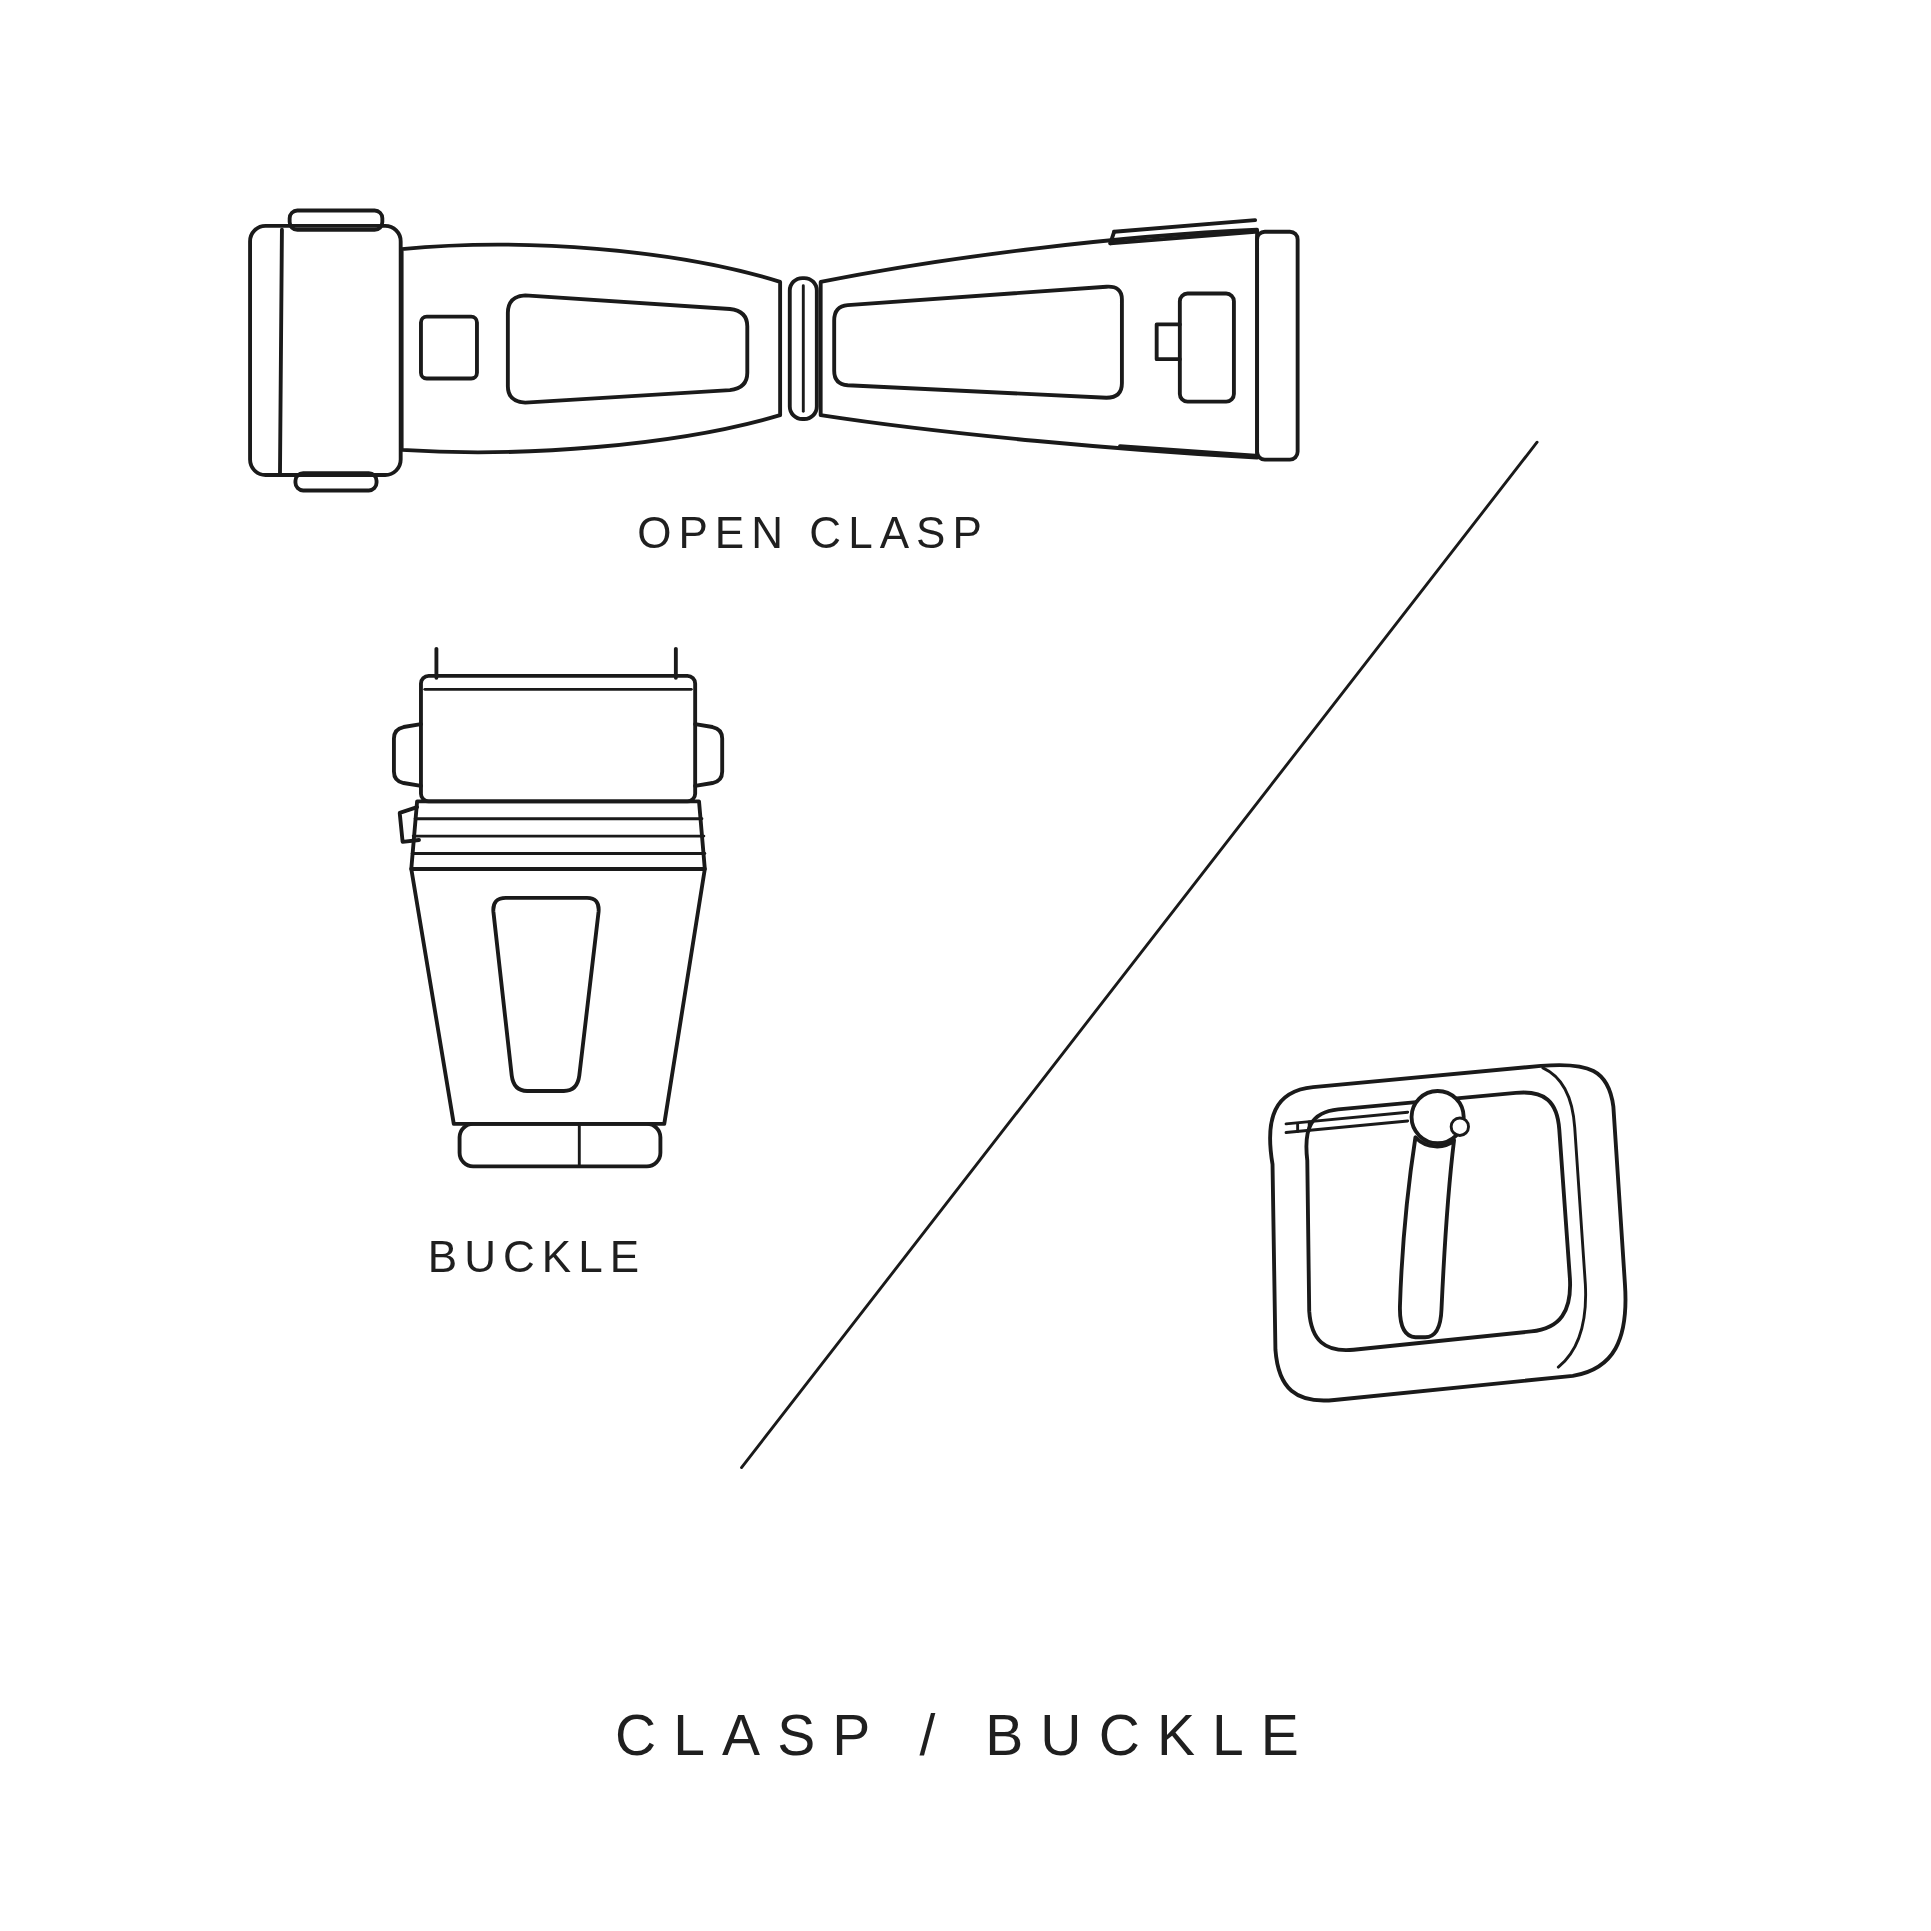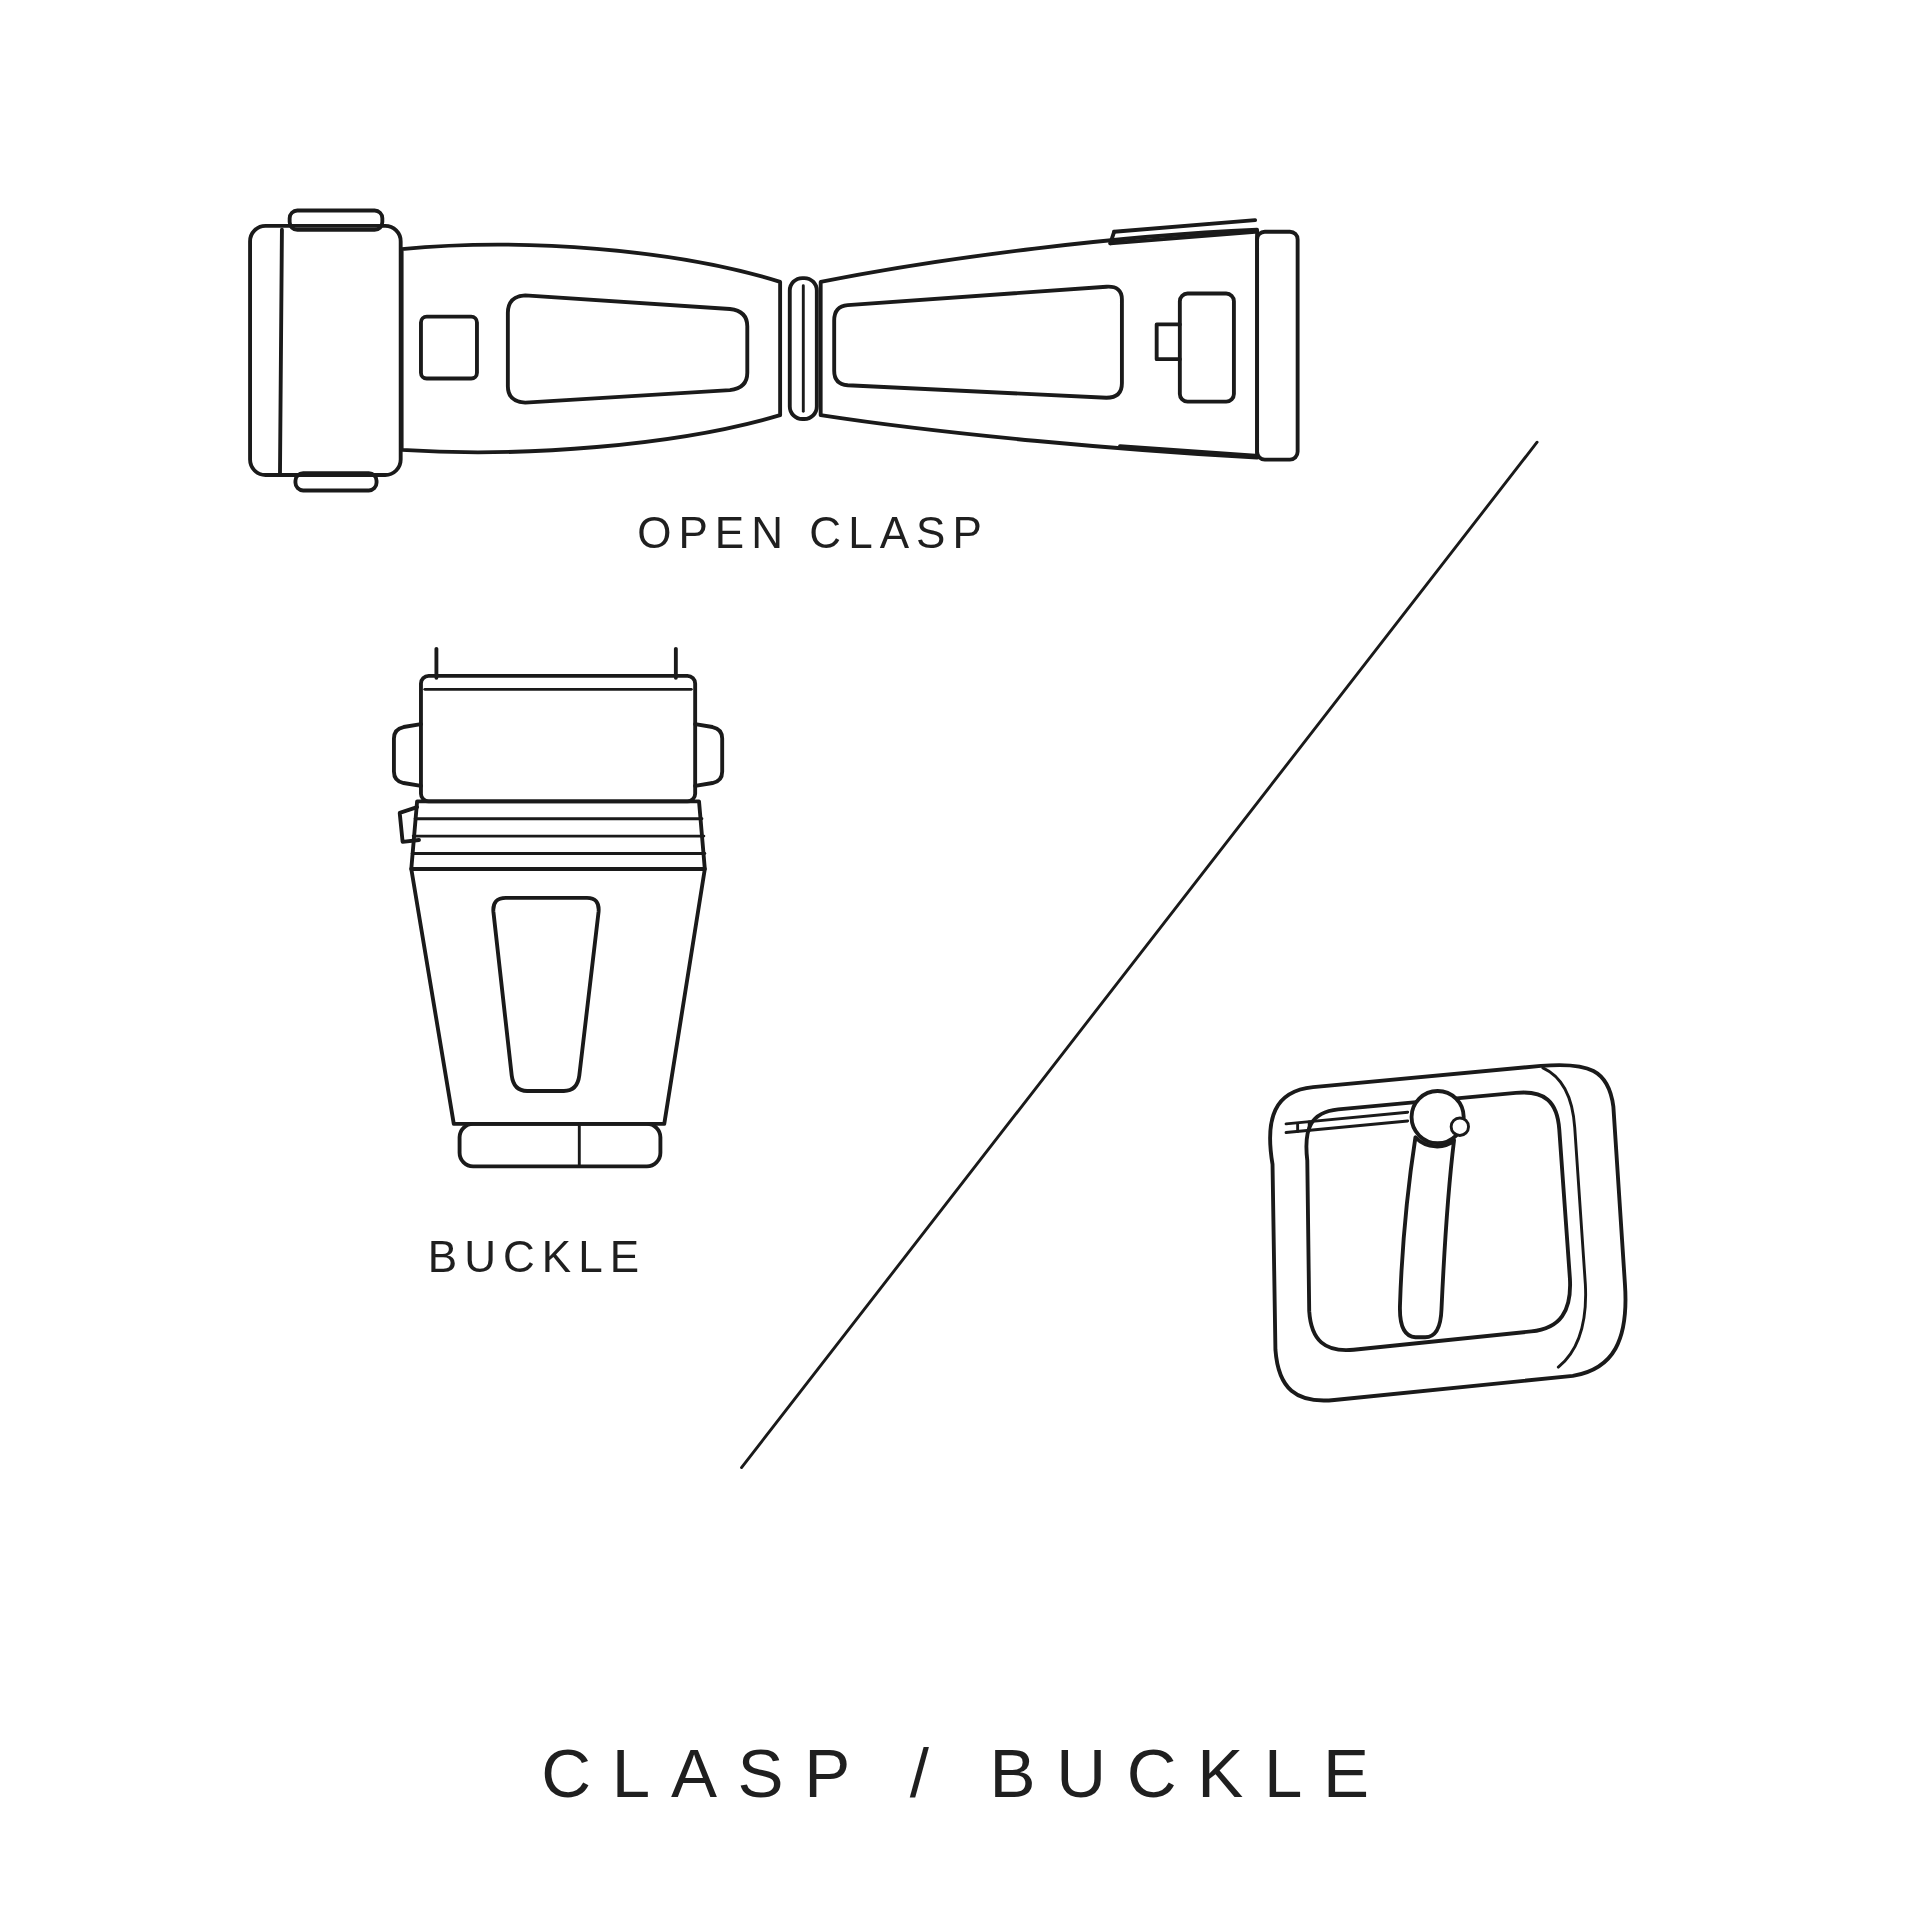--- a/index.html
+++ b/index.html
@@ -36,26 +36,25 @@
     font-weight: 400;
   }
   .open-clasp-label { left: 813px; top: 511px; }
   .closed-label     { left: 537px; top: 1235px; }
   .title {
     position: absolute;
     left: 50%;
     top: 1707px;
     transform: translateX(-50%);
     color: #1f1f1f;
-    font-size: 69px;
+    font-size: 57px;
     line-height: 1;
     letter-spacing: 0.30em;
     white-space: nowrap;
     font-weight: 500;
-    margin-top: 32px;
   }
 </style>
 </head>
 <body>
 
 <div class="canvas">
 
   <svg class="art" viewBox="0 0 2000 2000">
 
     <g fill="none" stroke="#1a1a1a" stroke-width="4">

